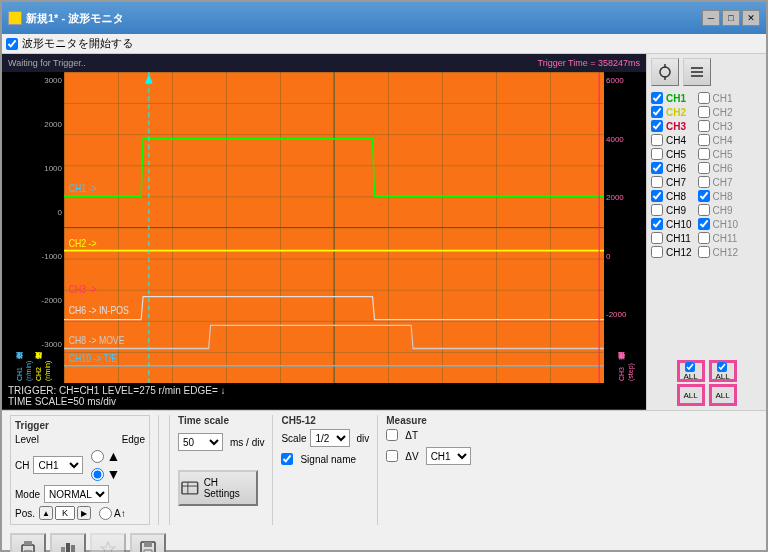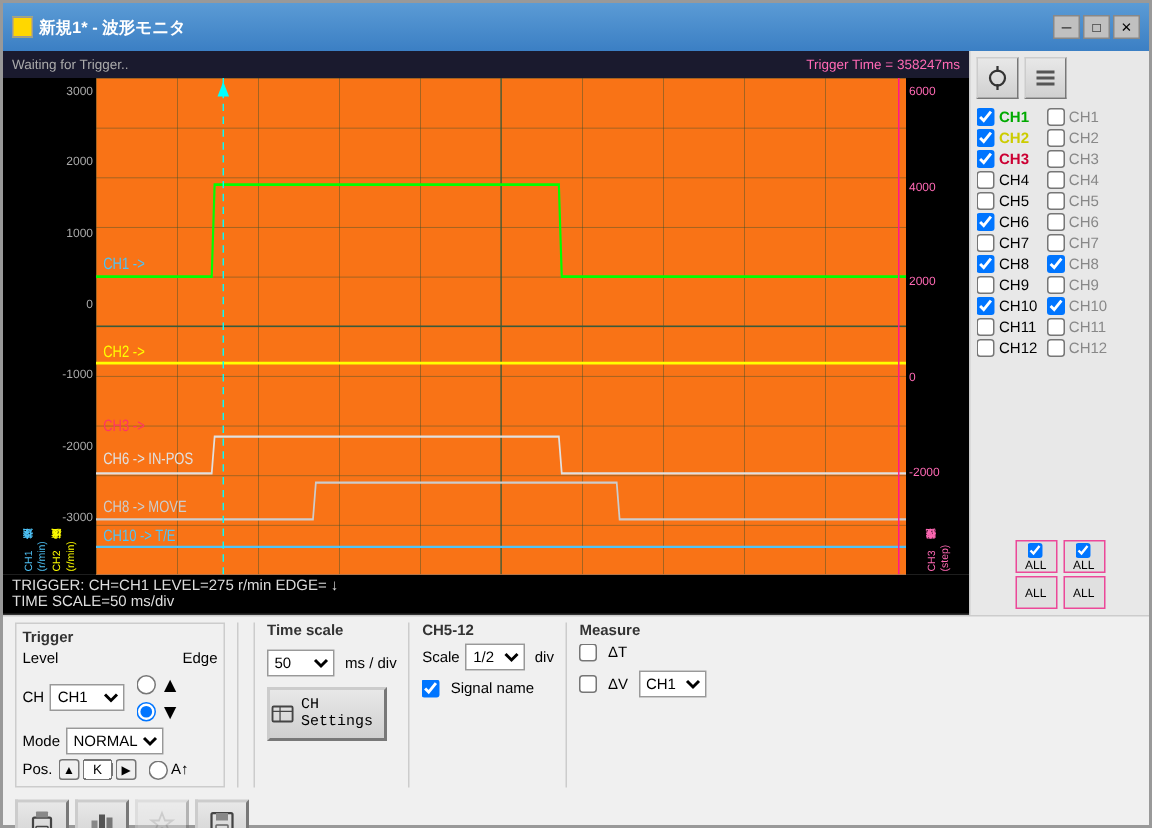--- a/index.html
+++ b/index.html
@@ -56,21 +56,21 @@
     
     .ch-row { display: flex; align-items: center; gap: 3px; margin-bottom: 1px; font-size: 10px; }
     
     
     .rp-icons { display: flex; gap: 4px; margin-bottom: 6px; }
     .rp-icon-btn { width: 28px; height: 28px; background: linear-gradient(to bottom, #e8e8e8, #d0d0d0); border: 1px outset #ccc; display: flex; align-items: center; justify-content: center; cursor: pointer; font-size: 12px; }
     
     
     .ch-columns { display: flex; gap: 6px; flex: 1; }
     .ch-col { display: flex; flex-direction: column; gap: 1px; }
-    .all-btn { width: 28px; height: 22px; background: #e0e0e0; border: 1px solid #ec4899; display: flex; align-items: center; justify-content: center; font-size: 9px; cursor: pointer; }
+    .all-btn { width: 28px; height: 22px; background: #e0e0e0; border: 3px solid #ec4899; display: flex; align-items: center; justify-content: center; font-size: 9px; cursor: pointer; }
     
     
     .scope-svg { width: 100%; height: 100%; }
     .axis-val { font-size: 8px; color: #aaa; text-align: right; }
     .axis-val-r { font-size: 8px; color: #ff69b4; text-align: left; }
     
     .vertical-label { writing-mode: vertical-rl; transform: rotate(180deg); font-size: 8px; color: #aaa; }
     
     .left-axis-container { display: flex; width: 55px; background: #000; flex-shrink: 0; }
     
@@ -86,20 +86,26 @@
       <div class="title-icon"></div>
       <span class="title-text">新規1* - 波形モニタ</span>
     </div>
     <div class="title-controls">
       <div class="title-btn">─</div>
       <div class="title-btn">□</div>
       <div class="title-btn">✕</div>
     </div>
   </div>
 
+  <div class="menu-bar">
+    <label class="checkbox-row">
+      <input type="checkbox" checked="" style="">
+      <span>波形モニタを開始する</span>
+    </label>
+  </div>
 
   <div class="main-content">
 
     <div class="scope-wrapper" style="flex:1; display:flex; flex-direction:column;">
 
       <div class="scope-top-header">
         <span style="color:#aaa;">Waiting for Trigger..</span>
         <span style="color:#ff69b4;">Trigger Time = 358247ms</span>
       </div>
 
@@ -393,21 +399,21 @@
 
       <div class="control-group">
         <div class="control-label">Time scale</div>
         <div class="control-row" style="margin-top:4px;">
           <select style="width:45px;">
             <option>50</option><option>10</option><option>20</option><option>100</option>
           </select>
           <span style="margin-left:3px;">ms / div</span>
         </div>
 
-        <div class="ch-settings-btn" style="margin-top:4px;font-family:Liberation Mono, monospace;">
+        <div class="ch-settings-btn" style="margin-top:16px;">
           <svg width="20" height="20" viewBox="0 0 20 20">
             <rect x="2" y="4" width="16" height="12" rx="1" fill="none" stroke="#444" stroke-width="1.5"></rect>
             <line x1="2" y1="8" x2="18" y2="8" stroke="#444" stroke-width="1"></line>
             <line x1="8" y1="4" x2="8" y2="16" stroke="#444" stroke-width="1"></line>
           </svg>
           <span>CH Settings</span>
         </div>
       </div>
 
       <div style="width:1px; background:#ccc; align-self:stretch; margin:0 2px;"></div>

